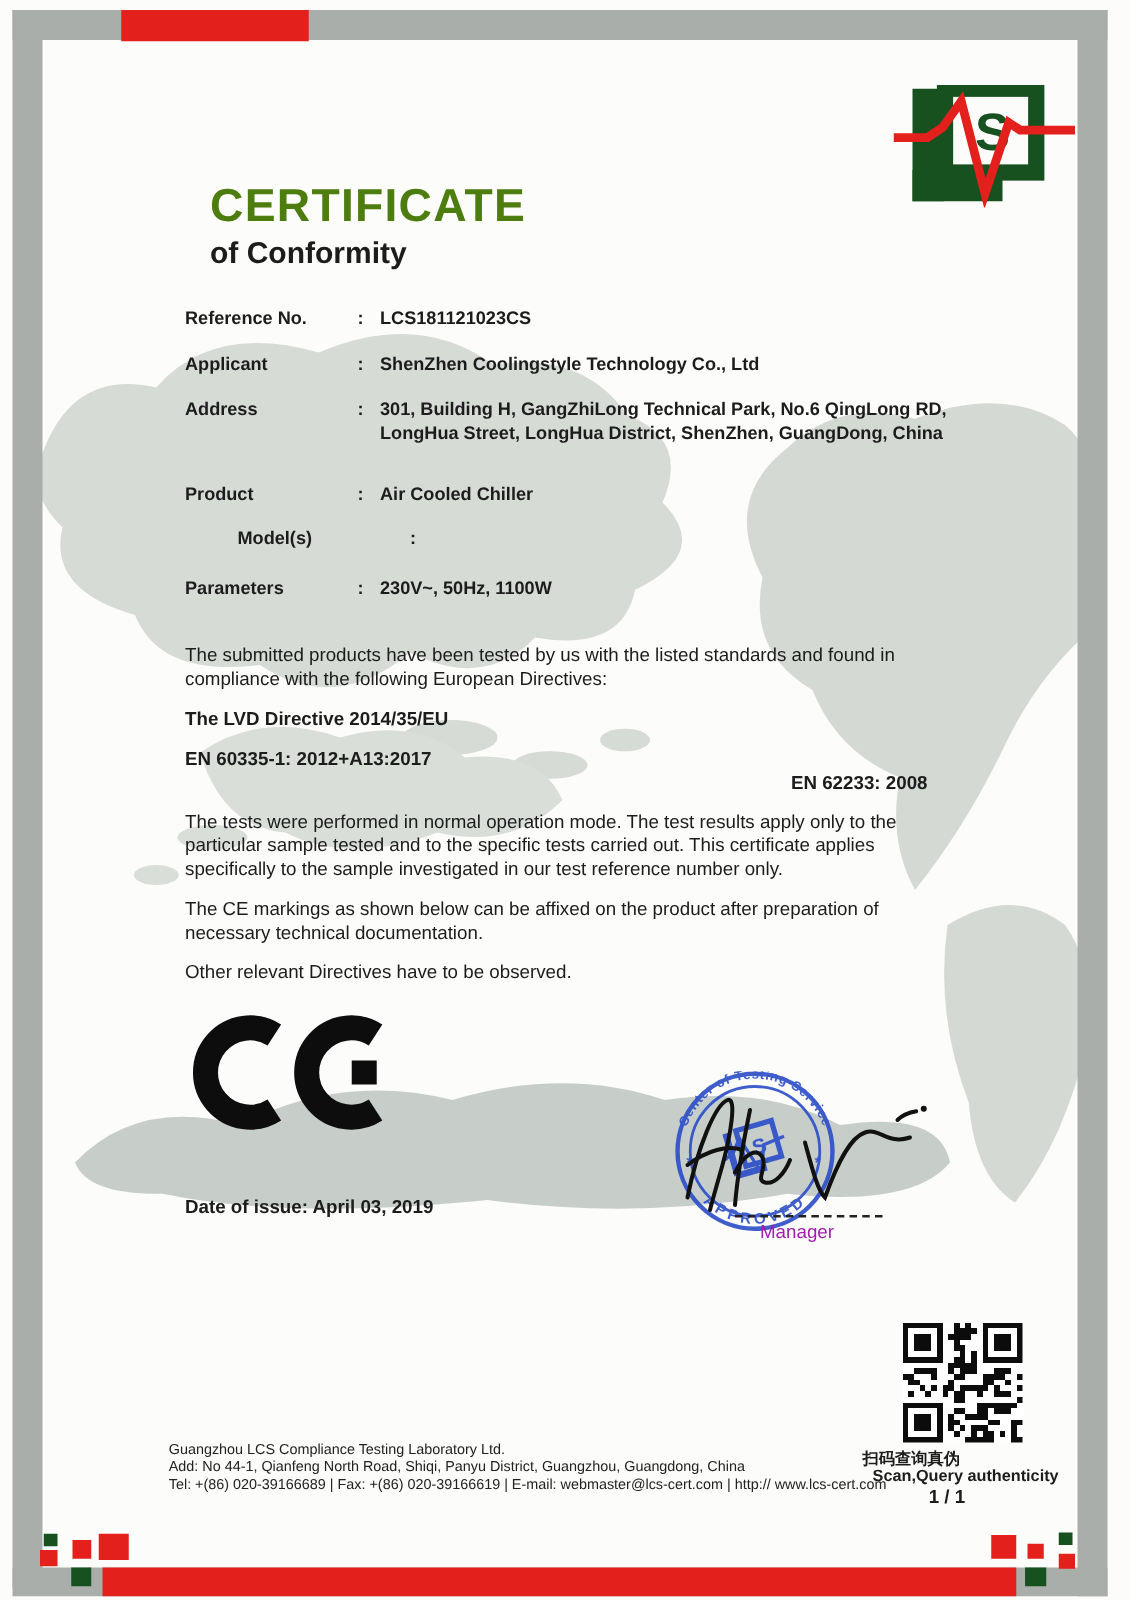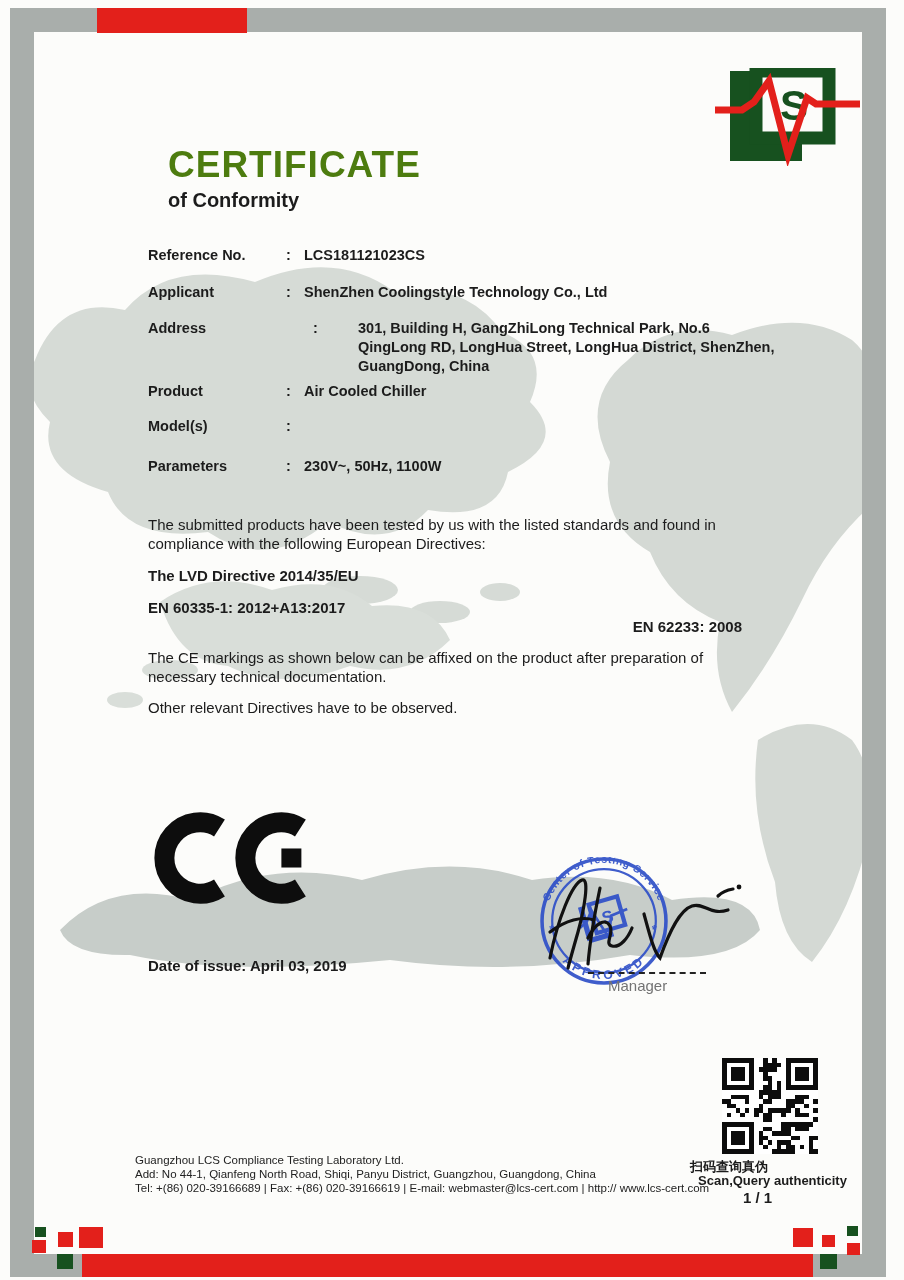--- a/index.html
+++ b/index.html
@@ -14,50 +14,50 @@
   .frame { position:absolute; background:#a9aeab; }
   .frame-red { position:absolute; background:#e3201b; }
   .deco-sq { position:absolute; }
 
   
   #worldmap { position:absolute; left:30px; top:240px; pointer-events:none; }
 
   
   #title-block { left:168px; top:144px; }
   #cert-title { font-size:37px; font-weight:bold; letter-spacing:1px; color:#4d7c0f; }
-  #cert-subtitle { font-size:20px; font-weight:bold; margin-top:3px; }
+  #cert-subtitle { font-size:24px; font-weight:bold; margin-top:3px; }
 
   
   #fields { left:148px; top:246px; width:628px; }
   .frow { display:flex; font-size:14.5px; font-weight:bold; line-height:19px; }
   .flabel { width:138px; flex:none; }
   .fcolon { width:18px; flex:none; }
   .fvalue { width:472px; }
   .frow.r0 { margin-bottom:18px; }
   .frow.r1 { margin-bottom:17px; }
-  .frow.r2 { margin-bottom:6px;gap:27px; }
+  .frow.r2 { margin-bottom:30px; }
   .frow.r3 { margin-bottom:16px; }
-  .frow.r4 { margin-bottom:21px; }
+  .frow.r4 { margin-bottom:21px;margin-left:42px; }
 
   
   #body-text { left:148px; top:515px; width:594px; font-size:15px; line-height:19px; }
   #body-text p { margin-bottom:13px; }
   .bold { font-weight:bold; }
 
   
   #ce-mark { left:148px; top:808px; }
 
   
   #date-issue { left:148px; top:957px; font-size:15px; font-weight:bold; }
 
   
   #stamp { left:540px; top:857px; }
   #signature { left:532px; top:866px; }
   #sig-line { left:588px; top:972px; width:118px; border-top:2px dashed #222; }
-  #sig-title { left:608px; top:977px; font-size:15px; color:#737373; }
+  #sig-title { left:608px; top:977px; font-size:15px; color:#a21caf; }
 
   
   #qr { left:722px; top:1058px; }
   #qr-cap-cn { left:690px; top:1158px; width:165px; text-align:left; font-size:13px; font-weight:bold; }
   #qr-cap-en { left:680px; top:1173px; width:185px; text-align:center; font-size:13px; font-weight:bold; }
   #page-num { left:690px; top:1189px; width:135px; text-align:center; font-size:15px; font-weight:bold; }
 
   
   #footer { left:135px; top:1153px; font-size:11.5px; line-height:14px; color:#222; }
 </style>
@@ -145,20 +145,21 @@
     </div>
   </div>
 
   <div class="abs" id="body-text">
     <p>The submitted products have been tested by us with the listed standards and found in compliance with the following European Directives:</p>
     <p class="bold">The LVD Directive 2014/35/EU</p>
     <p class="bold" style="margin-bottom:12px;">
       <span style="display:block;">EN 60335-1: 2012+A13:2017</span>
       <span style="display:block;text-align:right;">EN 62233: 2008</span>
     </p>
+    <p>The tests were performed in normal operation mode. The test results apply only to the particular sample tested and to the specific tests carried out. This certificate applies specifically to the sample investigated in our test reference number only.</p>
     <p style="margin-bottom:12px;">The CE markings as shown below can be affixed on the product after preparation of necessary technical documentation.</p>
     <p>Other relevant Directives have to be observed.</p>
   </div>
 
   <svg class="abs" id="ce-mark" width="162" height="100" viewBox="0 0 340 210">
     <g stroke="#0d0d0d" fill="none">
       <path d="M 150 42 A 75 75 0 1 0 150 168" stroke-width="42"></path>
       <path d="M 320 42 A 75 75 0 1 0 320 168" stroke-width="42"></path>
       <path d="M 280 105 H 322" stroke-width="40"></path>
     </g>

